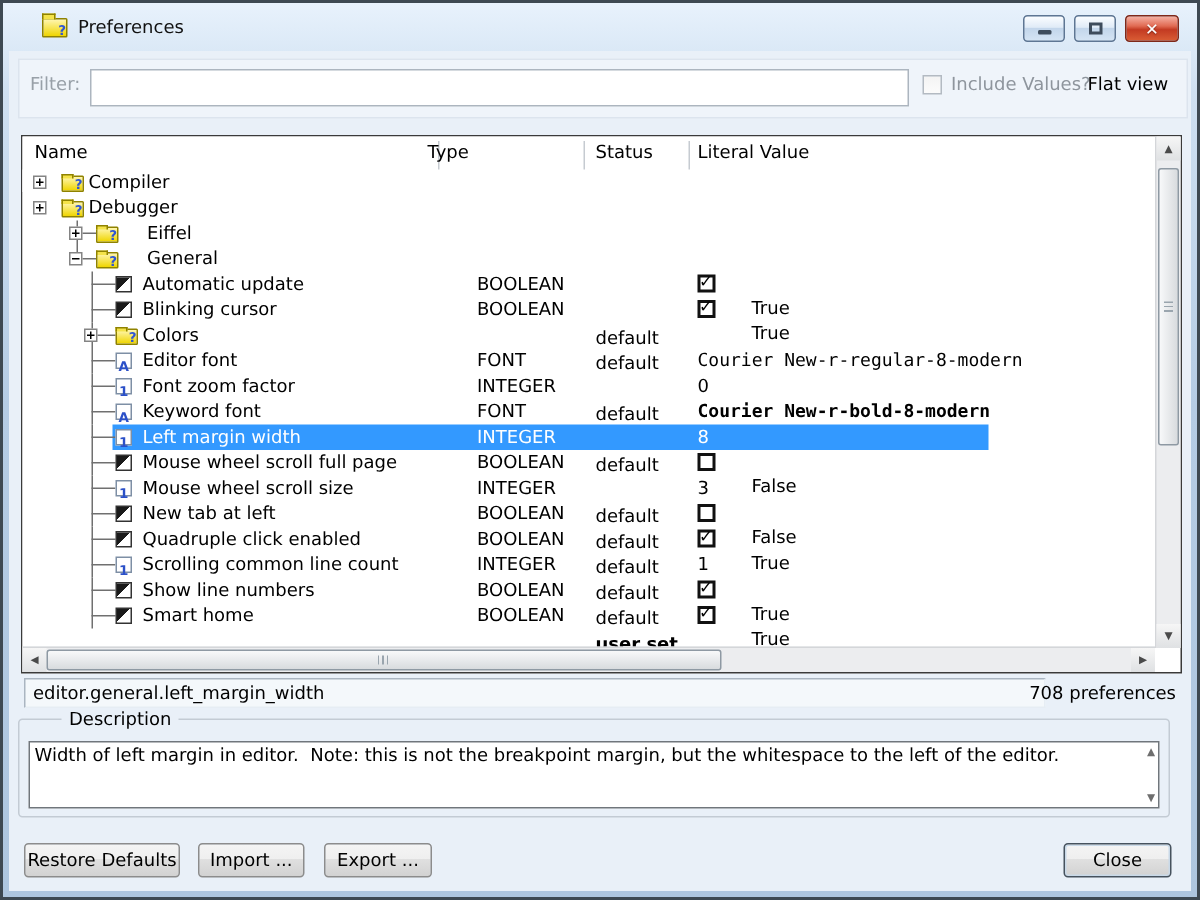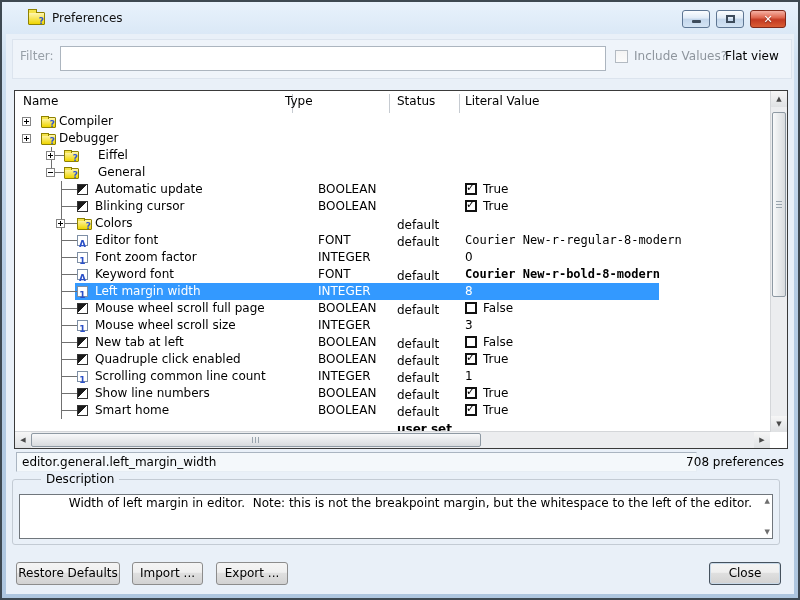--- a/index.html
+++ b/index.html
@@ -63,21 +63,21 @@
 
   .cname,.ctype,.cstatus,.cval,.cbx-label{position:absolute;top:0;line-height:17px;white-space:nowrap;font-size:12px;}
   .nmL0{left:44px;} .nmL1{left:83px;text-align:center;} .nmL2{left:80px;}
   .ctype{left:283px;margin-left:20px;} .cstatus{left:382px;margin-top:36px;} .cval{left:450px;}
   .cstatus.bold{font-weight:bold;}
   .cval.mono{font-family:"DejaVu Sans Mono",monospace;}
   .cval.bold{font-weight:bold;}
   .sel .cname,.sel .ctype,.sel .cstatus,.sel .cval{color:#fff;}
   .cbx{position:absolute;left:450px;top:2px;width:12px;height:12px;border:2px solid #111;background:#fff;}
   .cbx.checked::after{content:"✓";position:absolute;left:-1px;top:-4px;font-size:11px;font-weight:bold;color:#000;}
-  .cbx-label{left:468px;}
+  .cbx-label{left:486px;margin-top:16px;}
 
   
   .vscroll{position:absolute;right:0;top:0;width:17px;height:341px;background:#ECEDEF;border-left:1px solid #D4D6D9;}
   .hscroll{position:absolute;left:0;bottom:0;height:17px;width:755px;background:#ECEDEF;border-top:1px solid #D4D6D9;}
   .sarrow{position:absolute;color:#4A4A4A;font-size:7px;line-height:16px;width:16px;height:16px;text-align:center;background:linear-gradient(#F6F6F6,#DFE1E3);}
   .va-up{top:0;left:0;} .va-down{bottom:0;left:0;}
   .ha-left{left:0;top:0;} .ha-right{right:0;top:0;}
   .vthumb{position:absolute;left:1px;width:14px;top:21px;height:185px;border:1px solid #8E99A3;border-radius:2px;background:linear-gradient(90deg,#F8F9FA,#D8DBDE);}
   .vthumb::after{content:"";position:absolute;left:3px;right:3px;top:50%;margin-top:-4px;height:8px;
     background:repeating-linear-gradient(180deg,#9AA5AE 0 1px,rgba(0,0,0,0) 1px 3px);}
@@ -86,21 +86,21 @@
     background:repeating-linear-gradient(90deg,#9AA5AE 0 1px,rgba(0,0,0,0) 1px 3px);}
 
   
   .status-path{position:absolute;left:14px;top:450px;width:681px;height:20px;background:#F4F8FB;border:1px solid #AAB5C1;border-bottom-color:#E6EDF4;border-right-color:#E6EDF4;line-height:18px;padding:0 5px;white-space:nowrap;overflow:hidden;}
   .status-count{position:absolute;right:14px;top:450px;height:20px;line-height:20px;text-align:right;}
 
   
   .desc-group{position:absolute;left:10px;top:477px;width:768px;height:66px;border:1px solid #C3CBD4;border-radius:3px;}
   .desc-label{position:absolute;left:28px;top:-8px;background:#E9F0F8;padding:0 5px;font-size:12px;}
   .desc-area{position:absolute;left:6px;right:6px;top:14px;height:45px;background:#fff;border:1px solid #70767C;}
-  .desc-text{position:absolute;left:3px;top:1px;right:20px;font-size:12px;line-height:15px;white-space:pre-wrap;text-align:right;}
+  .desc-text{position:absolute;left:3px;top:1px;right:20px;font-size:12px;line-height:15px;white-space:pre-wrap;}
   .desc-up{position:absolute;right:2px;top:2px;color:#6E6E6E;font-size:7px;}
   .desc-down{position:absolute;right:2px;bottom:2px;color:#6E6E6E;font-size:7px;}
 
   
   .btn{position:absolute;top:560px;height:23px;border:1px solid #8C8C8C;border-radius:3px;text-align:center;line-height:21px;font-size:12px;color:#000;
     background:linear-gradient(#F4F4F4 0%,#EFEFEF 45%,#E0E0E0 46%,#D2D2D2 100%);}
   .btn-restore{left:14px;width:104px;}
   .btn-import{left:130px;width:71px;}
   .btn-export{left:214px;width:72px;}
   .btn-close{left:707px;width:72px;border-color:#46525E;box-shadow:inset 0 0 0 1px #C9D9E8;}

